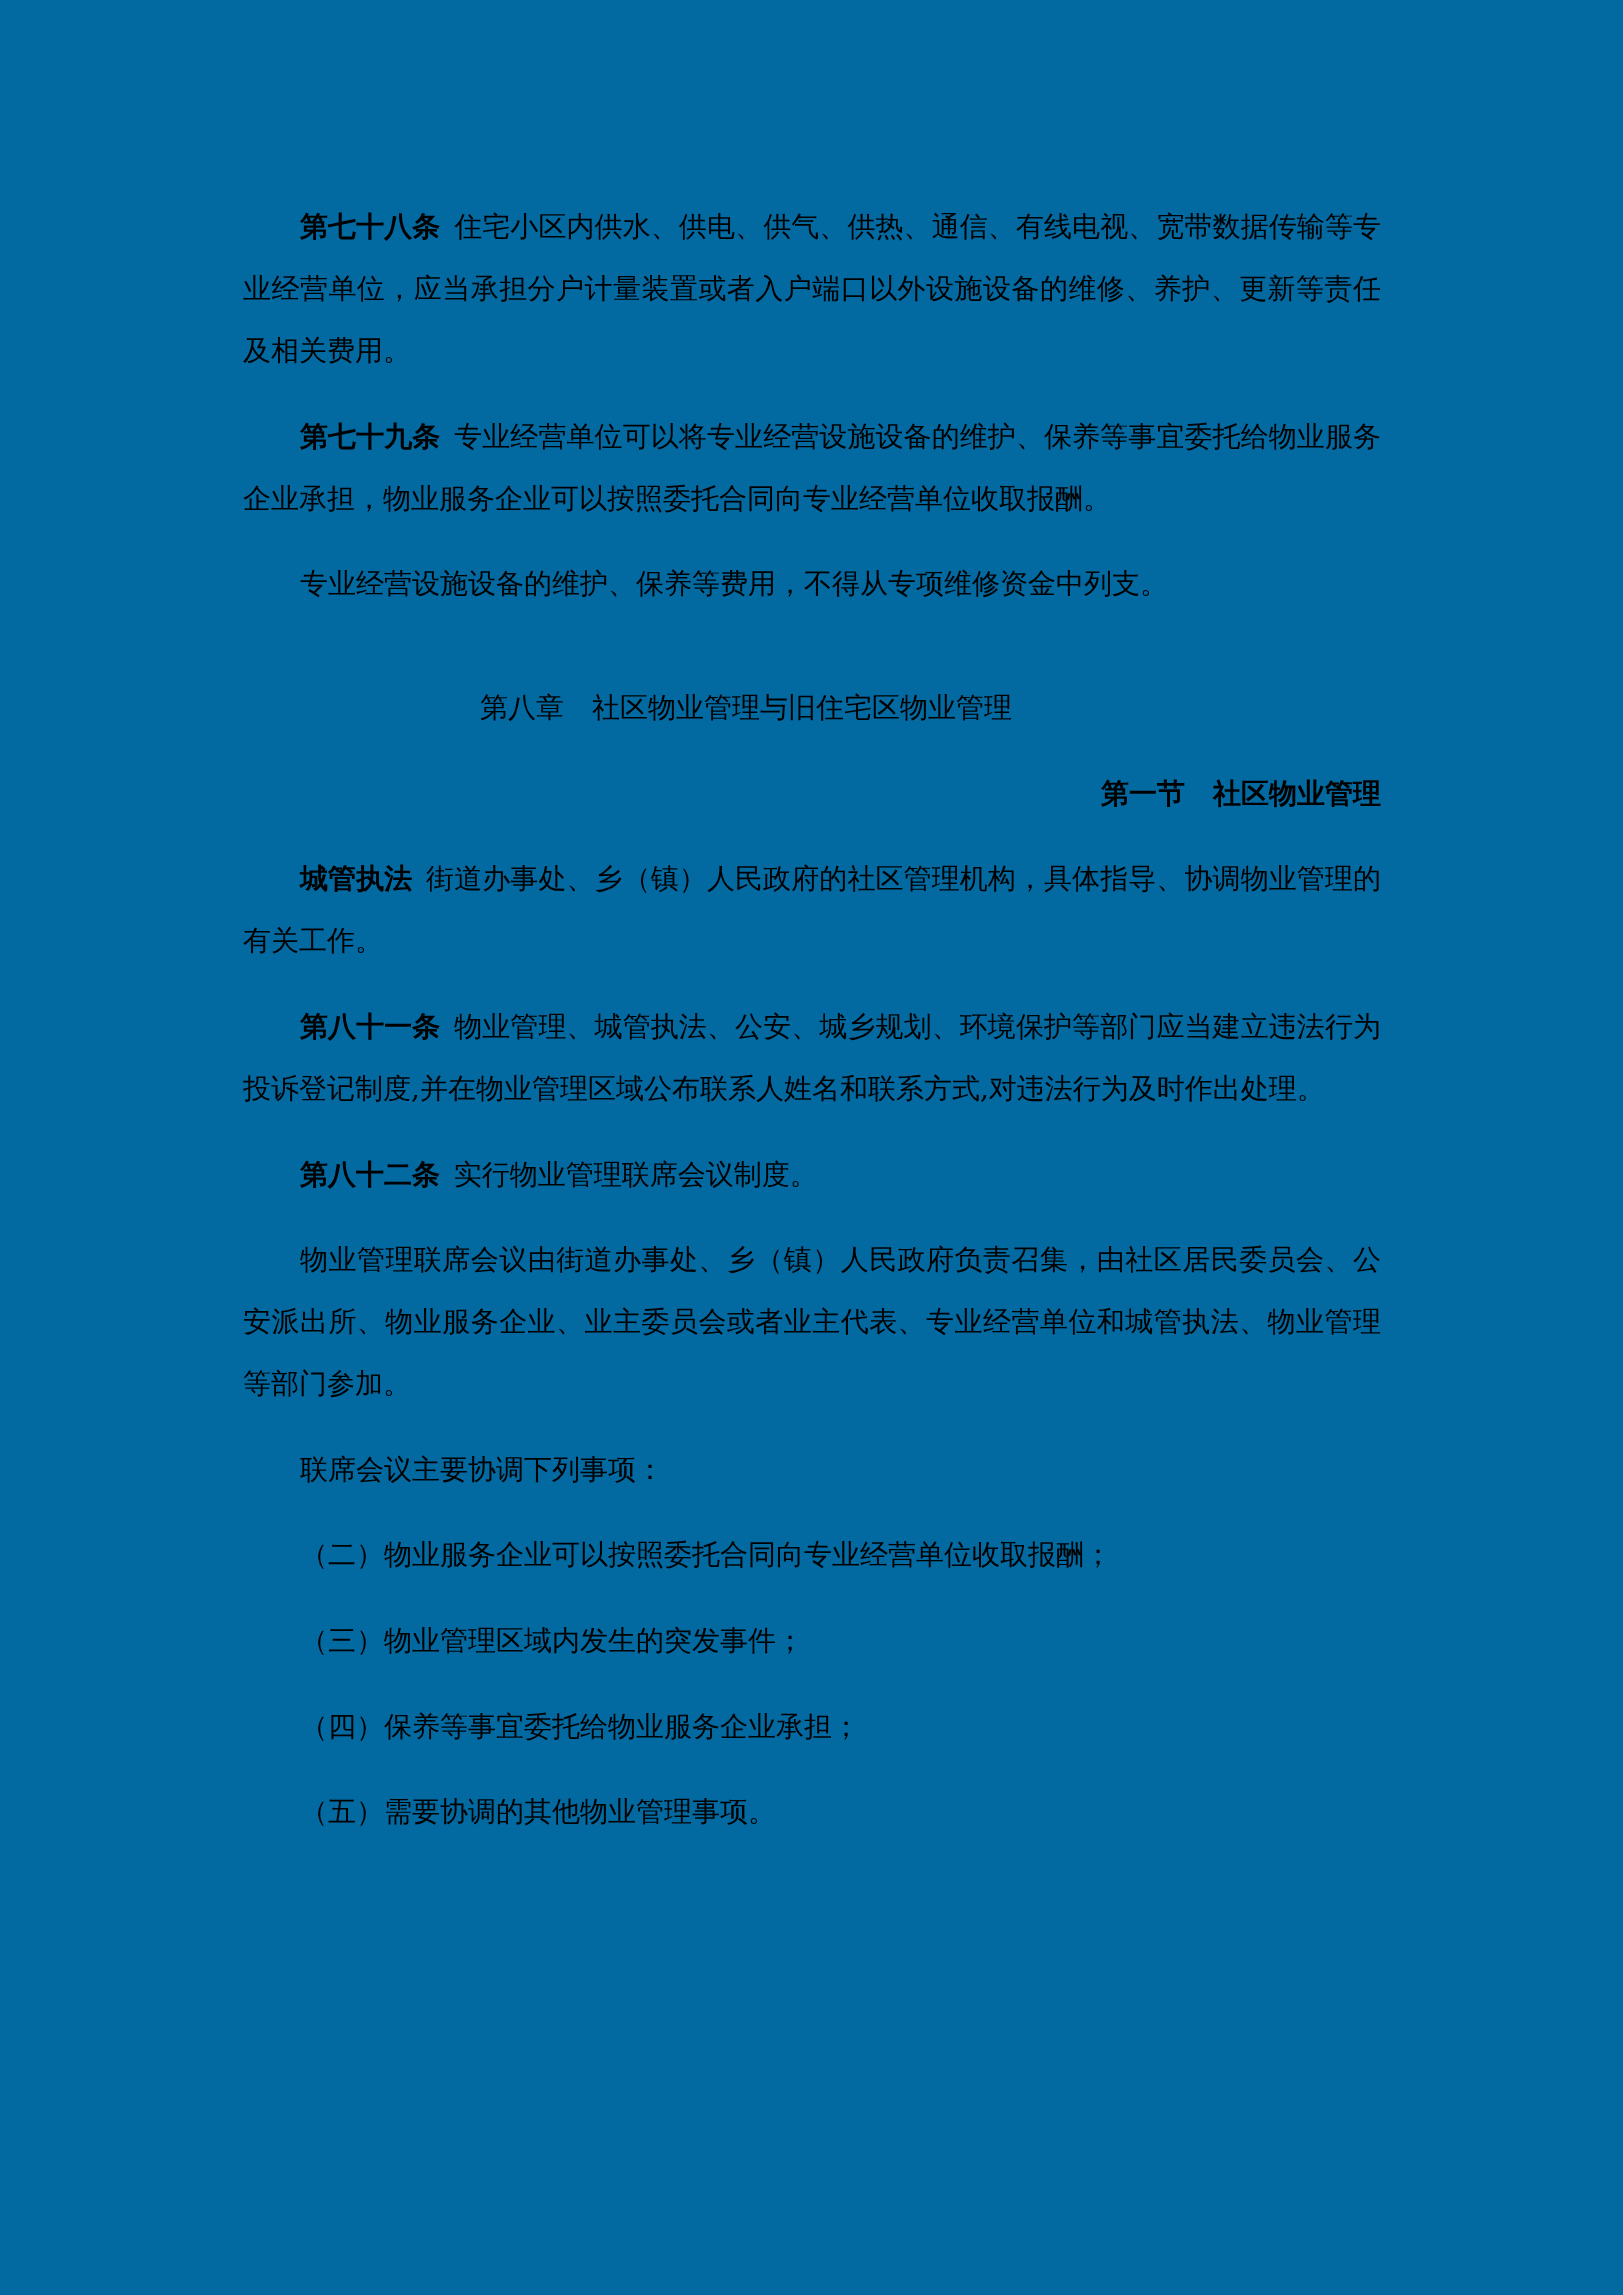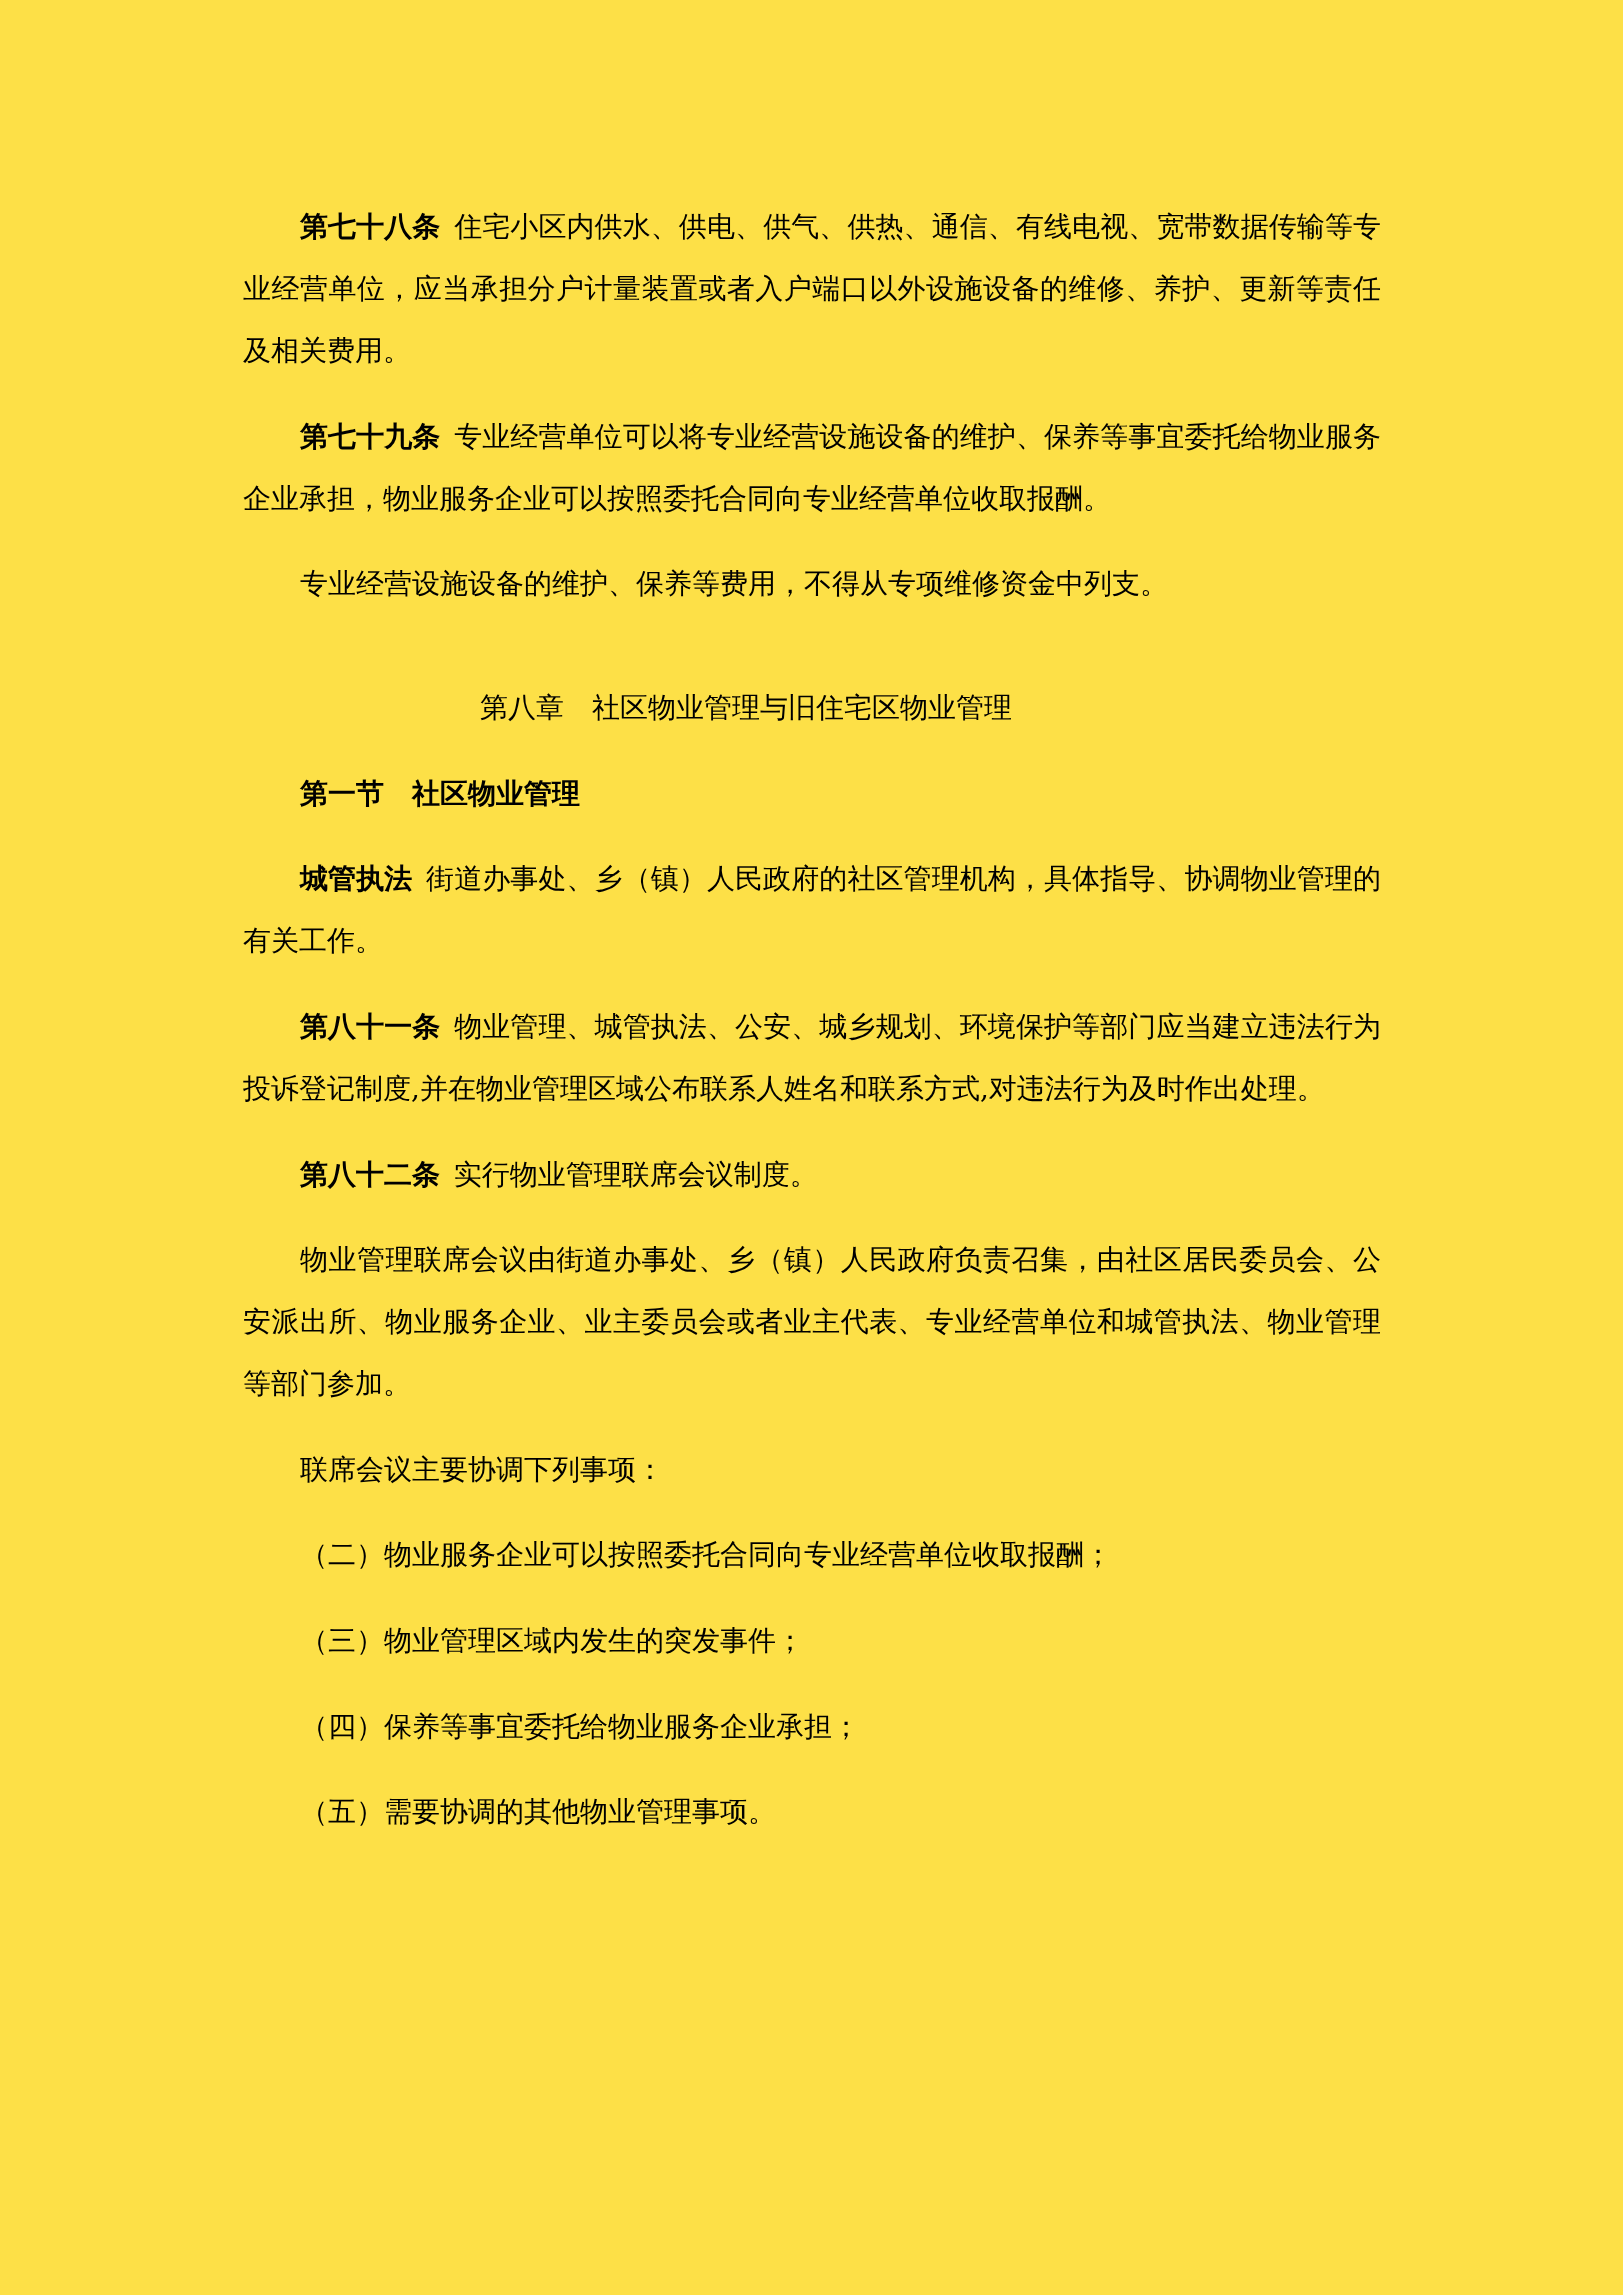--- a/index.html
+++ b/index.html
@@ -4,21 +4,21 @@
 <style>
   html, body {
     margin: 0;
     padding: 0;
     background: #ffffff;
   }
   .page {
     position: relative;
     width: 1623px;
     height: 2295px;
-    background: #fde047;
+    background: #0369a1;
     box-sizing: border-box;
     padding: 196px 242px 0 243px;
     font-family: "DejaVu Serif", "Liberation Serif", serif;
     color: #000000;
     overflow: hidden;
   }
   .para {
     font-size: 28px;
     line-height: 62px;
     margin: 0 0 23.6px 0;
@@ -32,21 +32,21 @@
     margin-right: 13.7px;
   }
   .chapter {
     font-weight: normal;
     text-indent: 237px;
     text-align: left;
     margin-top: 62px;
   }
   .section {
     font-weight: bold;
-    text-align: left;
+    text-align: right;
   }
 </style>
 </head>
 <body>
 
 <div class="page">
 
   <p class="para article"><span class="lead">第七十八条</span><span>住宅小区内供水、供电、供气、供热、通信、有线电视、宽带数据传输等专业经营单位，应当承担分户计量装置或者入户端口以外设施设备的维修、养护、更新等责任及相关费用。</span></p>
 
 

